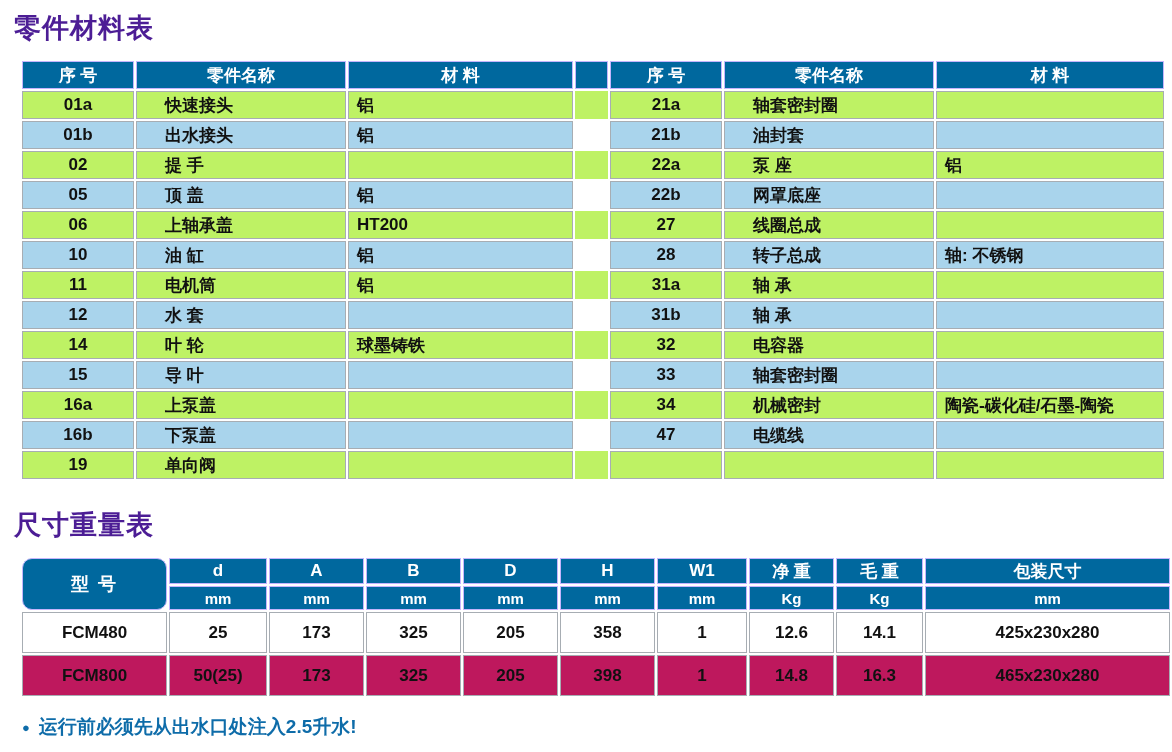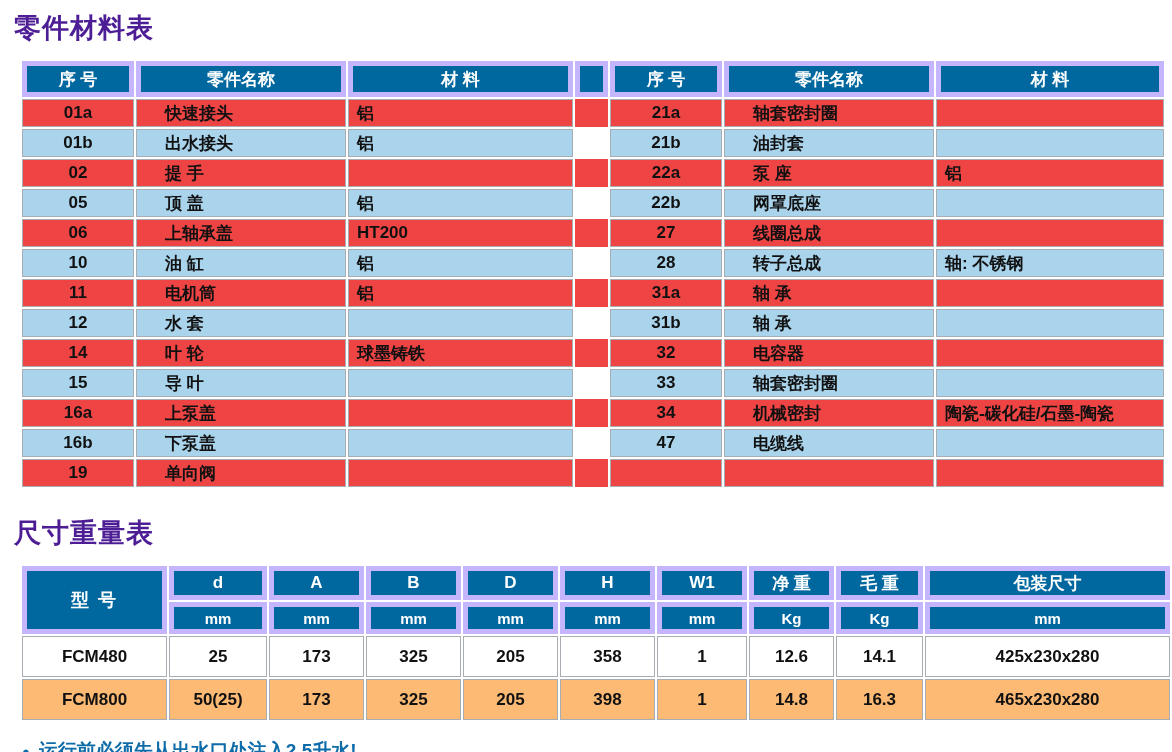--- a/index.html
+++ b/index.html
@@ -23,52 +23,52 @@
     table-layout: fixed;
     margin-left: 20px;
     background: #ffffff;
   }
   th {
     background: #00689e;
     color: #ffffff;
     font-size: 17px;
     font-weight: bold;
     text-align: center;
-    border: 5px solid #c4b5fd;
+    border: 1px solid #c4b5fd;
     padding: 0;
   }
   td {
     font-size: 17px;
     color: #111111;
     border: 1px solid #a7adb3;
     padding: 0;
     vertical-align: middle;
     background: #ffffff;
     overflow: hidden;
     white-space: nowrap;
   }
   
   #parts-table th { height: 26px; }
   #parts-table td { height: 26px; }
   #parts-table tr.odd td  { background: #a9d4ec; }
-  #parts-table tr.even td { background: #ef4444; }
+  #parts-table tr.even td { background: #bef264; }
   #parts-table td.cell-no { text-align: center; }
   #parts-table td.cell-name { text-align: left; padding-left: 28px; }
   #parts-table td.cell-mat  { text-align: left; padding-left: 8px; }
   #parts-table td.spacer, #parts-table tr.odd td.spacer {
     background: #ffffff;
     border: none;
   }
   
   #dims-table { margin-top: 0; }
-  #dims-table th.model-th { font-size: 18px; letter-spacing: 2px; }
+  #dims-table th.model-th { font-size: 18px; letter-spacing: 2px; border-radius: 10px; }
   #dims-table th.label-th { height: 24px; }
   #dims-table th.unit-th  { height: 22px; font-size: 15px; }
   #dims-table td { height: 39px; text-align: center; margin-top: 16px; }
-  #dims-table tr.odd td  { background: #fdba74; }
+  #dims-table tr.odd td  { background: #be185d; }
   #dims-table tr.even td { background: #ffffff; }
   .title2 { margin-top: 26px; }
   .note {
     margin: 16px 0 0 22px;
     color: #0e6ca9;
     font-size: 19px;
     font-weight: bold;
     display: flex;
     align-items: center;
     gap: 9px;

